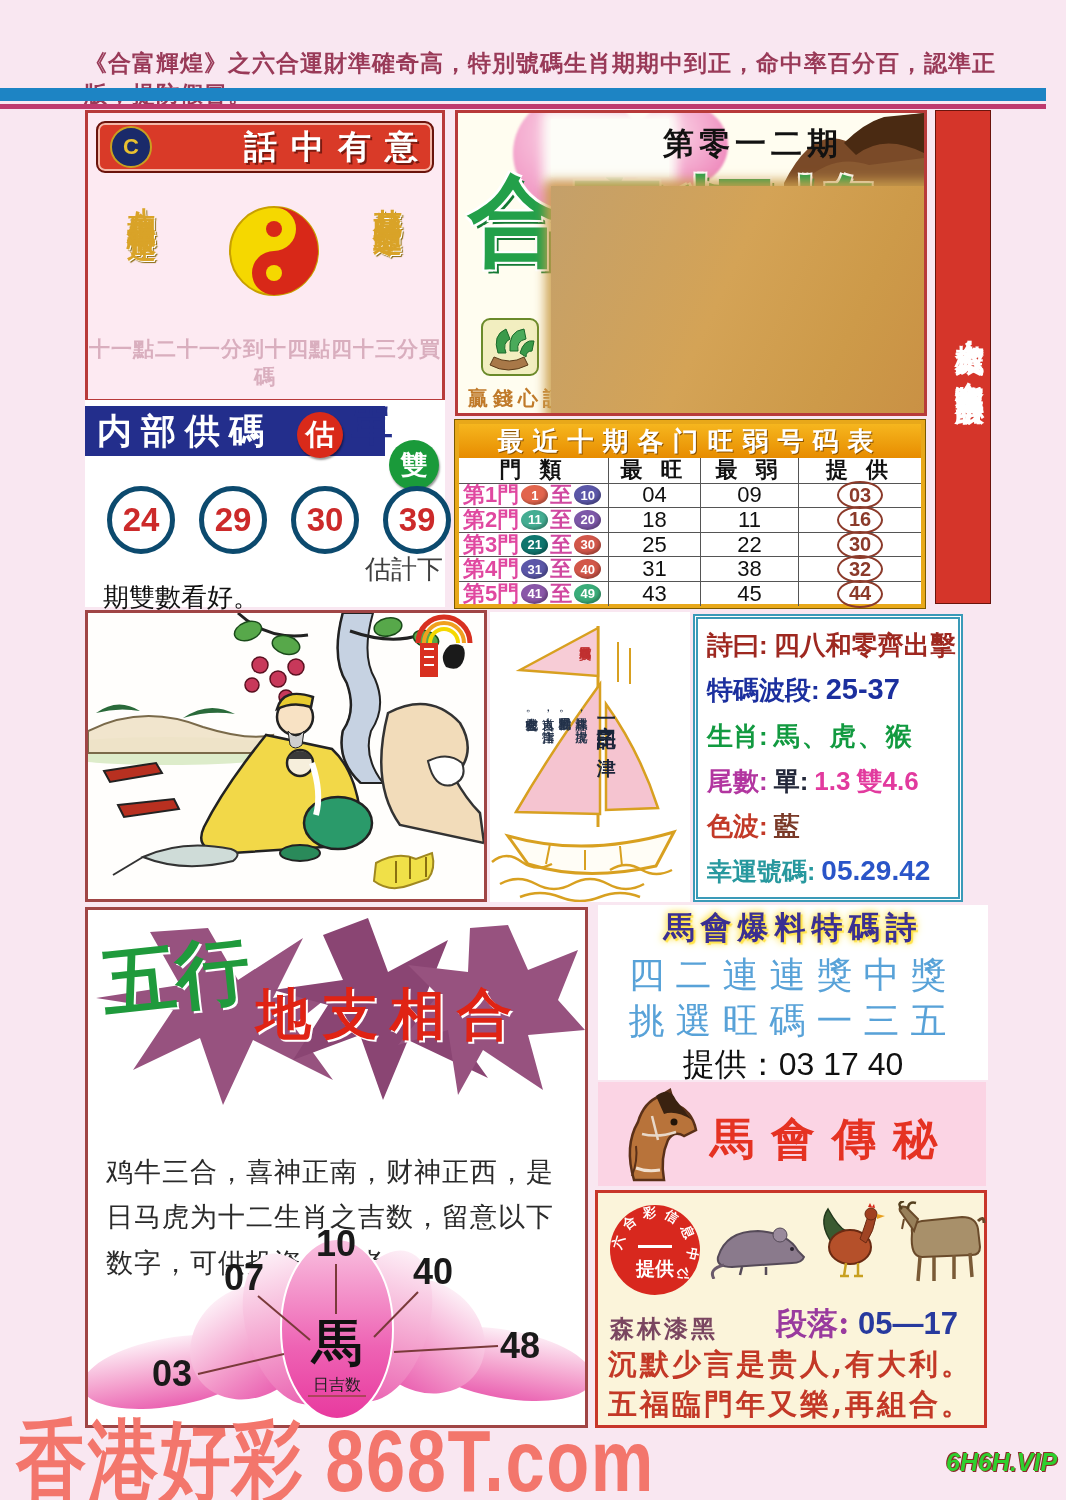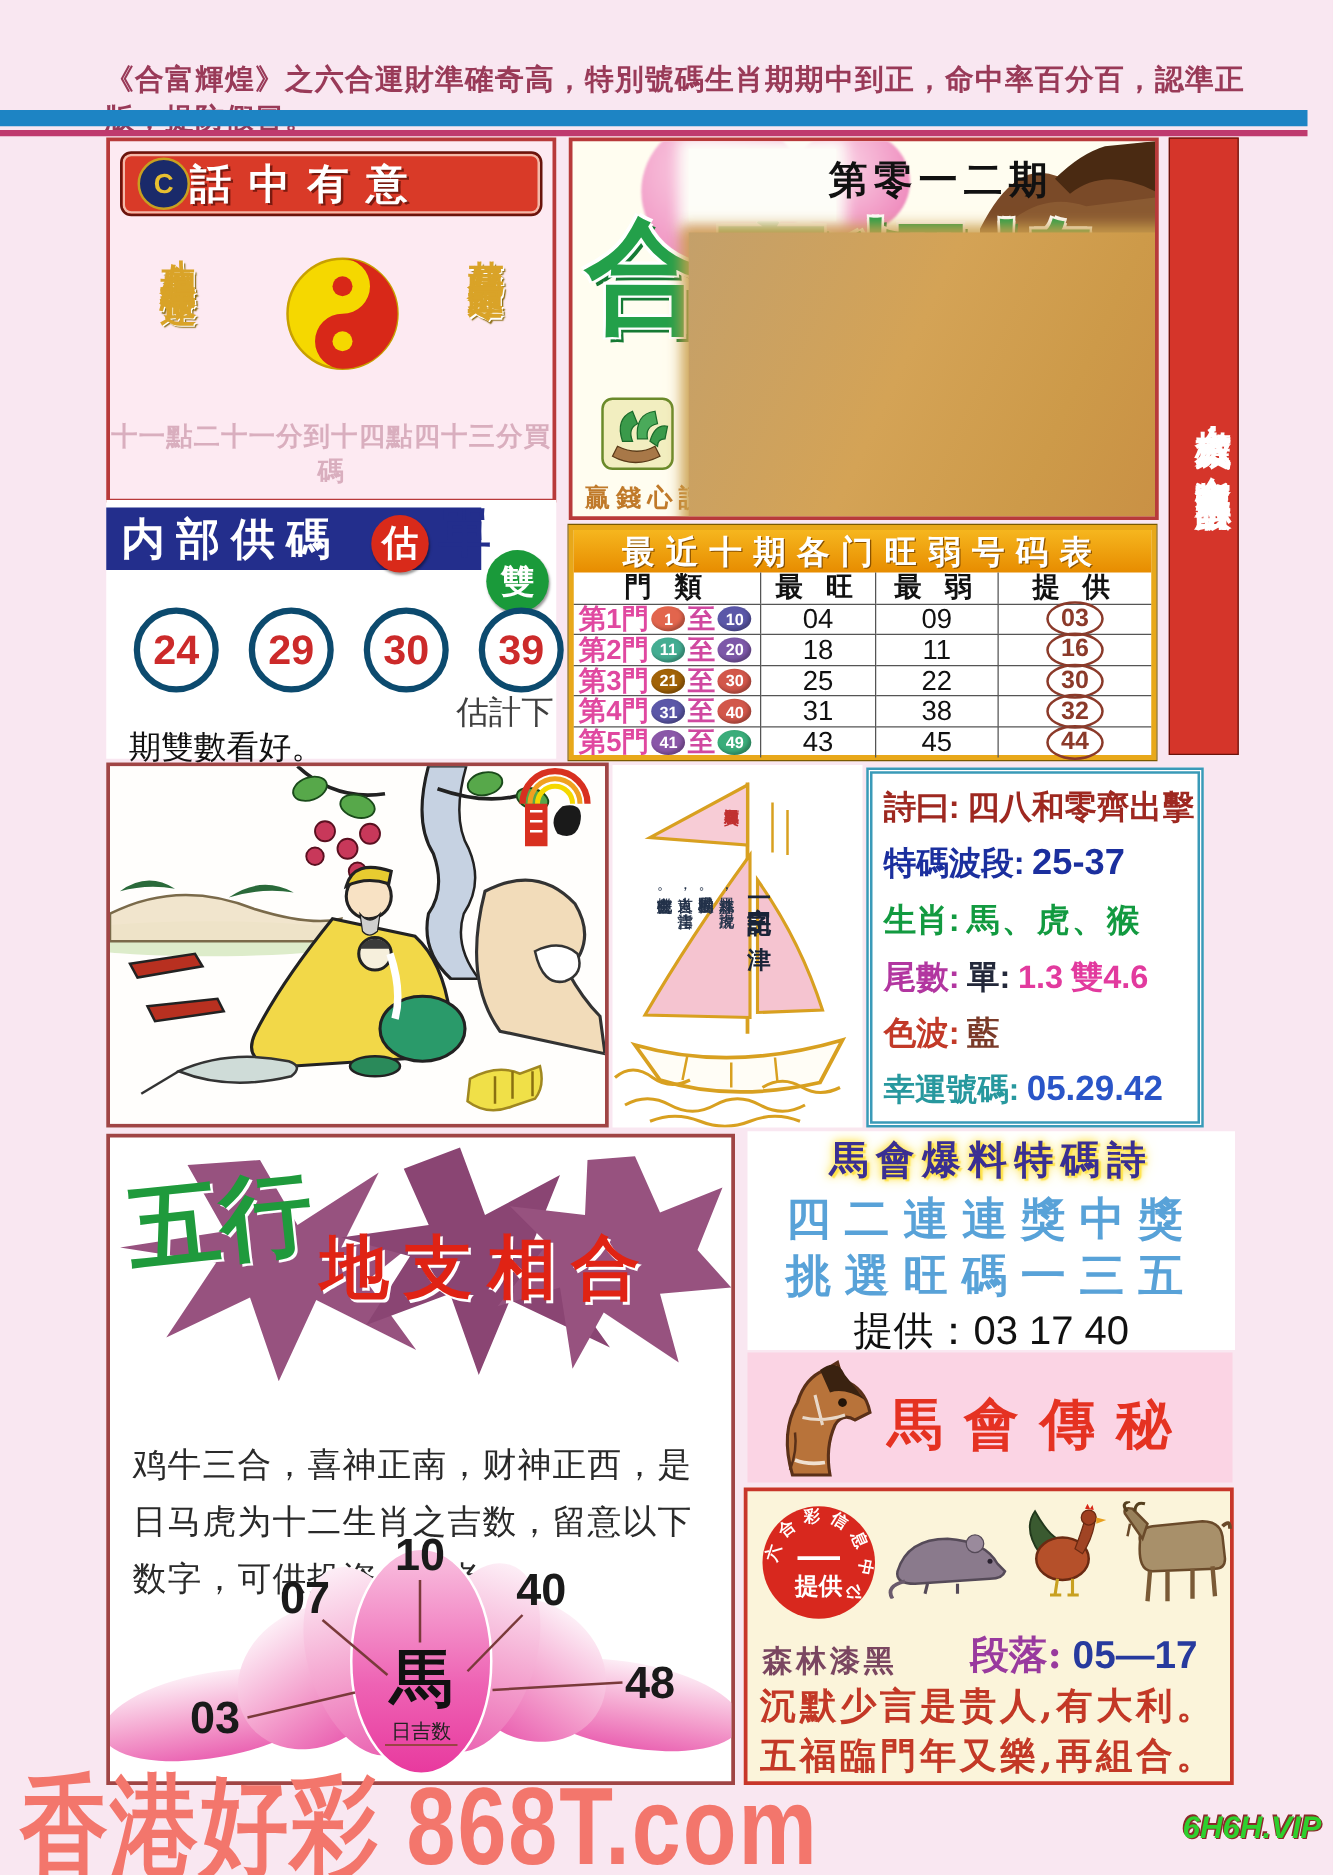--- a/index.html
+++ b/index.html
@@ -11,21 +11,21 @@
 
   
   .slogan{left:84px;top:48px;width:940px;font-size:23px;font-weight:bold;color:#993a58;letter-spacing:1px;}
   .bar-blue{left:0;top:88px;width:1046px;height:13px;background:#1d84c4;}
   .bar-mag{left:0;top:104px;width:1046px;height:5px;background:#bf3a6e;}
 
   
   .hzyy{left:85px;top:110px;width:360px;height:292px;background:#fdeaf2;border:3px solid #b83a3a;box-sizing:border-box;}
   .hzyy-head{position:absolute;left:8px;top:8px;right:8px;height:48px;background:#d93a28;border:2px solid #6a140c;border-radius:9px;box-shadow:inset 0 0 0 2px #f3b8a8;display:flex;align-items:center;}
   .hzyy-logo{width:38px;height:38px;border-radius:50%;background:#1a2a6a;border:2px solid #c8a020;margin-left:12px;color:#e8c030;font-weight:900;font-size:22px;display:flex;align-items:center;justify-content:center;}
-  .hzyy-title{flex:1;text-align:left;color:#fff;font-size:33px;font-weight:900;letter-spacing:14px;text-shadow:2px 2px 0 #7a1a10;}
+  .hzyy-title{flex:1;text-align:right;color:#fff;font-size:33px;font-weight:900;letter-spacing:14px;text-shadow:2px 2px 0 #7a1a10;}
   .gold-v{position:absolute;top:72px;height:200px;font-size:29px;font-weight:900;color:#d9a328;letter-spacing:4px;text-shadow:1px 1px 0 #fff,2px 2px 1px #8a6a10;}
   .hzyy-note{position:absolute;left:0;bottom:8px;width:100%;text-align:center;color:#d9aebe;font-size:21px;font-weight:bold;letter-spacing:1px;}
 
   
   .neibu{left:85px;top:400px;width:360px;height:207px;background:#fff;}
   .nb-banner{position:absolute;left:0;top:6px;width:300px;height:50px;background:#232e8c;color:#fff;font-size:35px;font-weight:900;letter-spacing:9px;display:flex;align-items:center;padding-left:12px;box-sizing:border-box;}
   .nb-gu{position:absolute;left:212px;top:12px;width:46px;height:46px;border-radius:50%;background:#d92a1a;color:#fff;font-size:29px;font-weight:900;display:flex;align-items:center;justify-content:center;box-shadow:1px 2px 2px rgba(0,0,0,.4);}
   .nb-dan{position:absolute;left:266px;top:-2px;font-size:42px;font-weight:900;color:#232e8c;}
   .nb-shuang{position:absolute;left:304px;top:40px;width:50px;height:50px;border-radius:50%;background:#1a9a3a;color:#fff;font-size:27px;font-weight:900;display:flex;align-items:center;justify-content:center;box-shadow:1px 2px 2px rgba(0,0,0,.4);}
   .nb-nums{position:absolute;left:22px;top:86px;display:flex;gap:24px;}
@@ -71,21 +71,21 @@
 
   
   .wuxing{left:85px;top:907px;width:503px;height:521px;background:#fff;border:3px solid #a04545;box-sizing:border-box;overflow:hidden;}
   .wx-green{position:absolute;left:14px;top:18px;font-size:74px;font-weight:900;color:#1f9a3c;transform:rotate(-6deg);z-index:2;text-shadow:2px 2px 0 #fff;}
   .wx-red{position:absolute;left:168px;top:68px;font-size:55px;font-weight:900;color:#e02314;letter-spacing:12px;z-index:2;text-shadow:2px 2px 0 #fff;}
   .wx-para{position:absolute;left:18px;top:240px;width:468px;font-size:27px;color:#2a2a2a;line-height:1.68;letter-spacing:1px;}
 
   
   .mpoem{left:598px;top:905px;width:390px;height:175px;background:#fff;}
   .mp-title{position:absolute;left:0;top:2px;width:100%;text-align:center;font-size:31px;font-weight:900;color:#3a2f92;letter-spacing:6px;text-shadow:0 0 6px #ffe34a,0 0 10px #ffe34a,2px 2px 1px #ffe34a;}
-  .mp-line{position:absolute;width:100%;text-align:center;color:#58a2d8;font-size:36px;font-weight:bold;letter-spacing:11px;font-family:"DejaVu Serif",serif;}
+  .mp-line{position:absolute;width:100%;text-align:center;color:#58a2d8;font-size:36px;font-weight:normal;letter-spacing:11px;font-family:"DejaVu Serif",serif;}
   .mp-prov{position:absolute;left:0;top:138px;width:100%;text-align:center;font-size:32px;color:#111;}
 
   .chuanmi{left:598px;top:1082px;width:388px;height:104px;background:#fbd4e4;}
   .cm-title{position:absolute;left:112px;top:28px;font-size:44px;font-weight:900;color:#e53222;letter-spacing:17px;}
 
   .zoobox{left:595px;top:1190px;width:392px;height:238px;background:#fbf4da;border:3px solid #c8362a;box-sizing:border-box;}
   .zb-left{position:absolute;left:12px;top:120px;font-size:24px;color:#7a4660;letter-spacing:3px;font-family:"DejaVu Serif",serif;font-weight:bold;}
   .zb-duan{position:absolute;left:178px;top:110px;font-size:31px;font-weight:900;}
   .zb-verse{position:absolute;left:10px;width:372px;color:#c33826;font-size:29px;font-weight:bold;letter-spacing:3px;font-family:"DejaVu Serif",serif;white-space:nowrap;}
 
@@ -181,21 +181,21 @@
           <span class="ball" style="background: rgb(125, 88, 168);">20</span>
         </div>
       <div class="wt-cell">18</div>
       <div class="wt-cell">11</div>
       <div class="wt-cell">
           <span class="prov">16</span>
         </div>
 
       <div class="wt-cell wt-door">
           <span>第3門</span>
-          <span class="ball" style="background: #a16207;">21</span>
+          <span class="ball" style="background: #0f766e;">21</span>
           <span class="zhi">至</span>
           <span class="ball" style="background: rgb(210, 87, 74);">30</span>
         </div>
       <div class="wt-cell">25</div>
       <div class="wt-cell">22</div>
       <div class="wt-cell">
           <span class="prov">30</span>
         </div>
 
       <div class="wt-cell wt-door">

